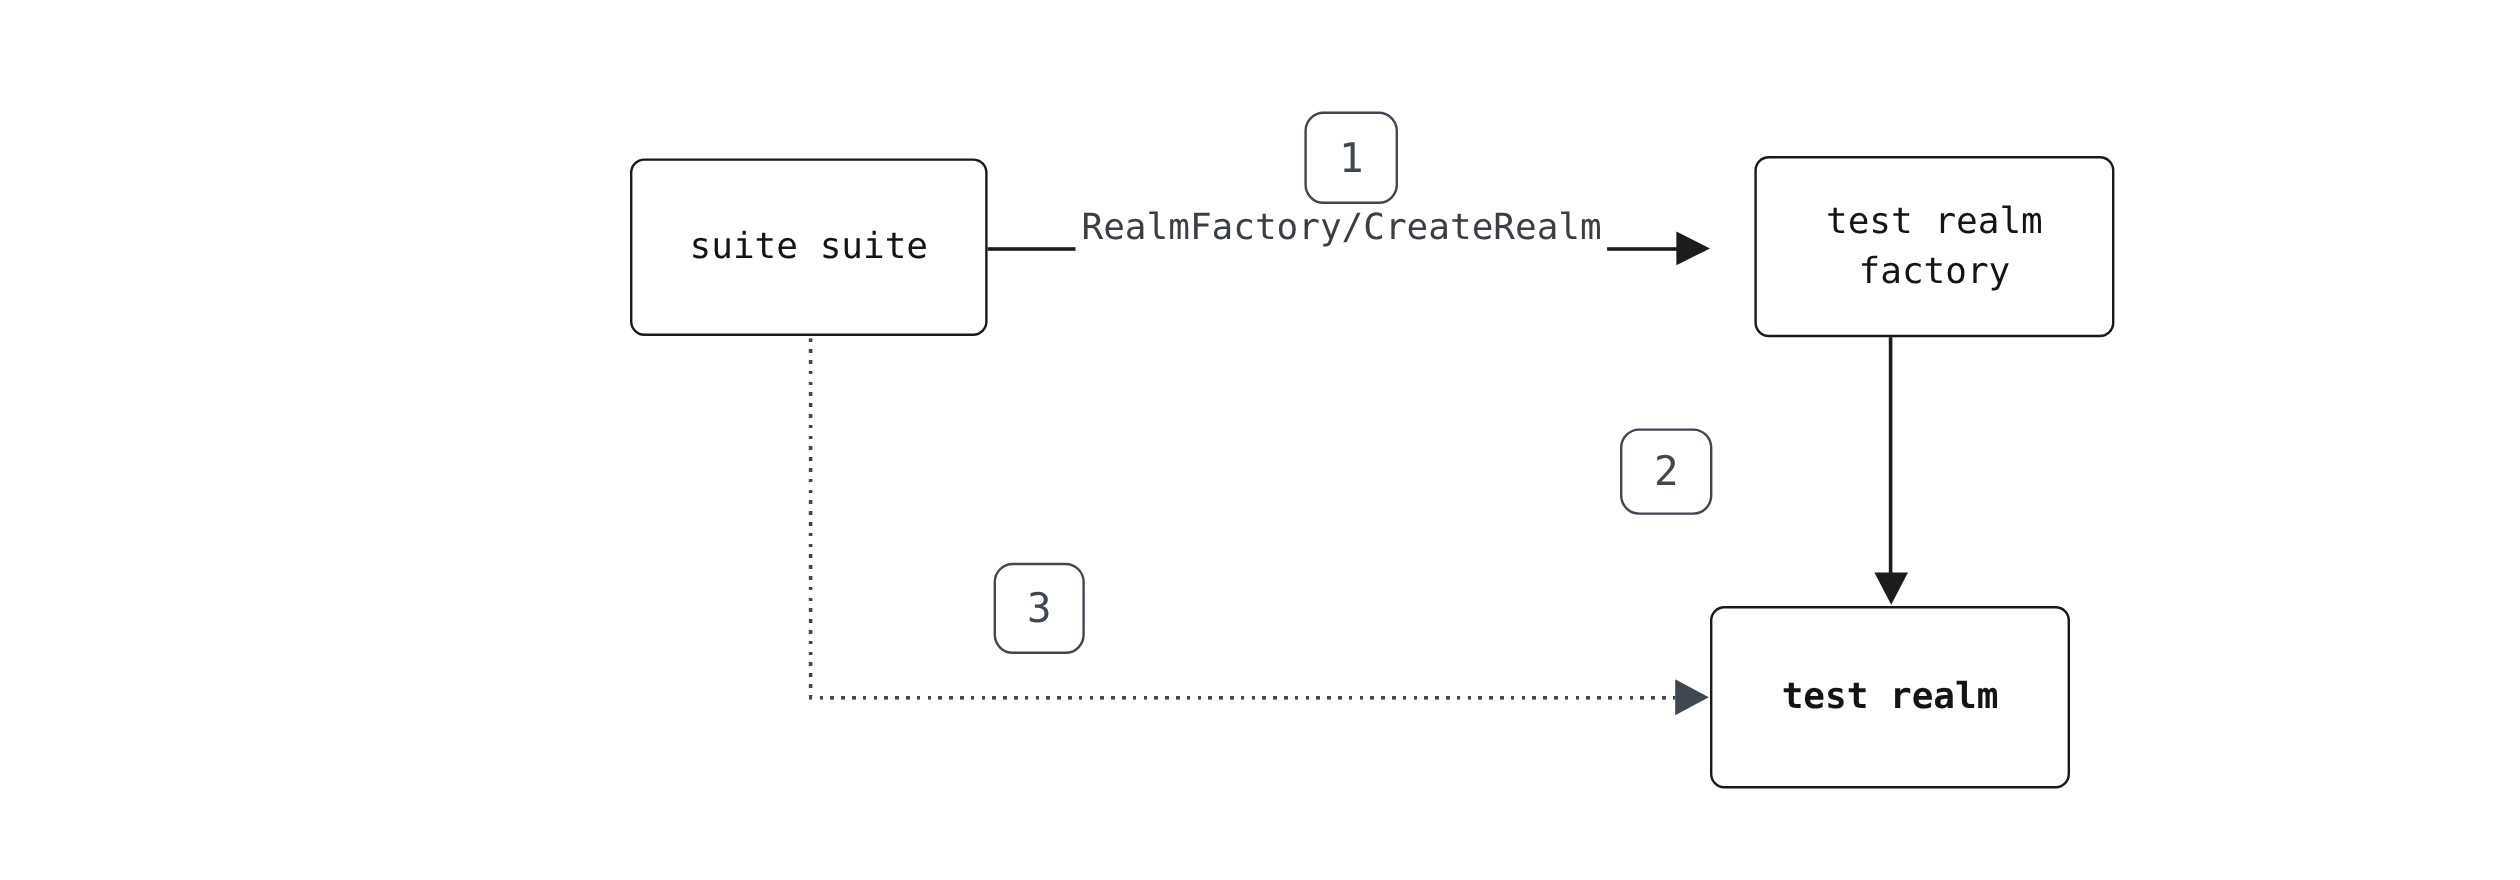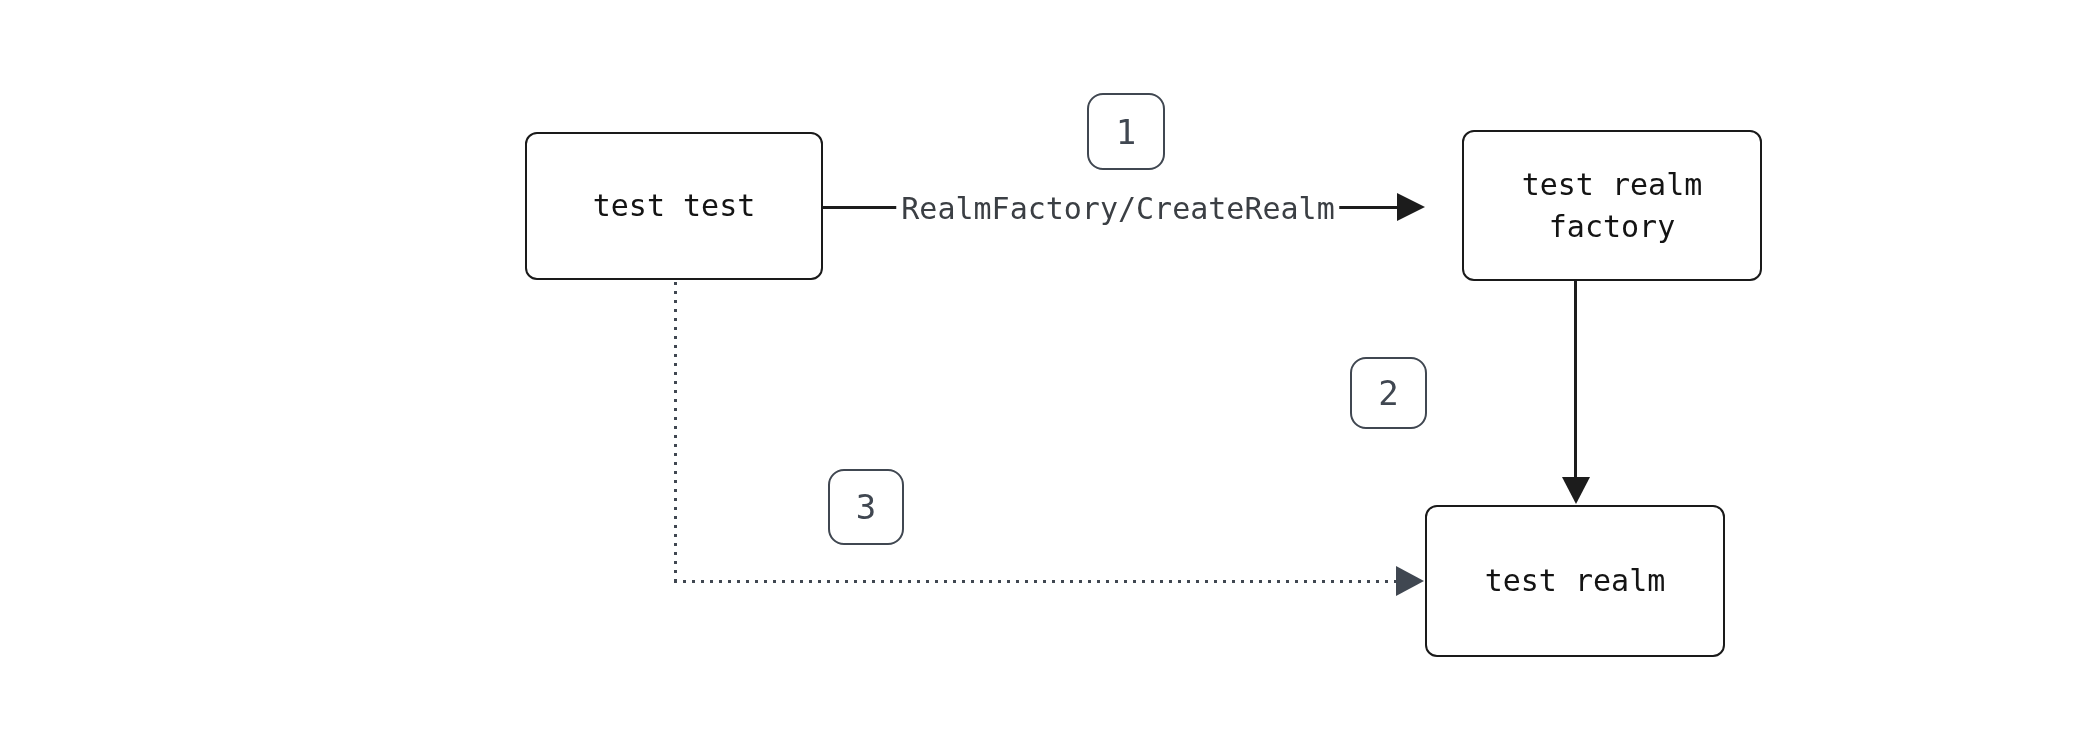--- a/index.html
+++ b/index.html
@@ -64,35 +64,35 @@
     z-index:5;
   }
 </style>
 </head>
 <body>
 
 <div class="canvas">
 
   <div class="edge-line solid-h" style="left:823px;top:205.5px;width:576px;"></div>
   <div class="arrow arrow-right-black" style="left:1397px;top:193px;"></div>
-  <div class="edge-label" style="left:1118px;top:208px;">RealmFactory/CreateRealm</div>
+  <div class="edge-label" style="left:1118px;top:190px;">RealmFactory/CreateRealm</div>
   <div class="badge" style="left:1087px;top:93px;width:78px;height:77px;">1</div>
 
   <div class="edge-line solid-v" style="left:1574px;top:281px;height:198px;"></div>
   <div class="arrow arrow-down-black" style="left:1561.5px;top:477px;"></div>
   <div class="badge" style="left:1350px;top:357px;width:77px;height:72px;">2</div>
 
   <div class="edge-line dotted-v" style="left:673.5px;top:282px;height:298px;"></div>
   <div class="edge-line dotted-h" style="left:673.5px;top:579.5px;width:722px;"></div>
   <div class="arrow arrow-right-slate" style="left:1396px;top:566px;"></div>
   <div class="badge" style="left:828px;top:469px;width:76px;height:76px;">3</div>
 
   <div class="node" style="left:525px;top:132px;width:298px;height:148px;">
-    <span>test test</span>
+    <span>suite suite</span>
   </div>
   <div class="node" style="left:1426px;top:130px;width:300px;height:151px;padding:0 28px;margin-left:36px;">
     <span>test realm factory</span>
   </div>
-  <div class="node" style="left:1425px;top:505px;width:300px;height:152px;">
+  <div class="node" style="left:1425px;top:505px;width:300px;height:152px;font-weight:bold;">
     <span>test realm</span>
   </div>
 
 </div>
 
 </body></html>

